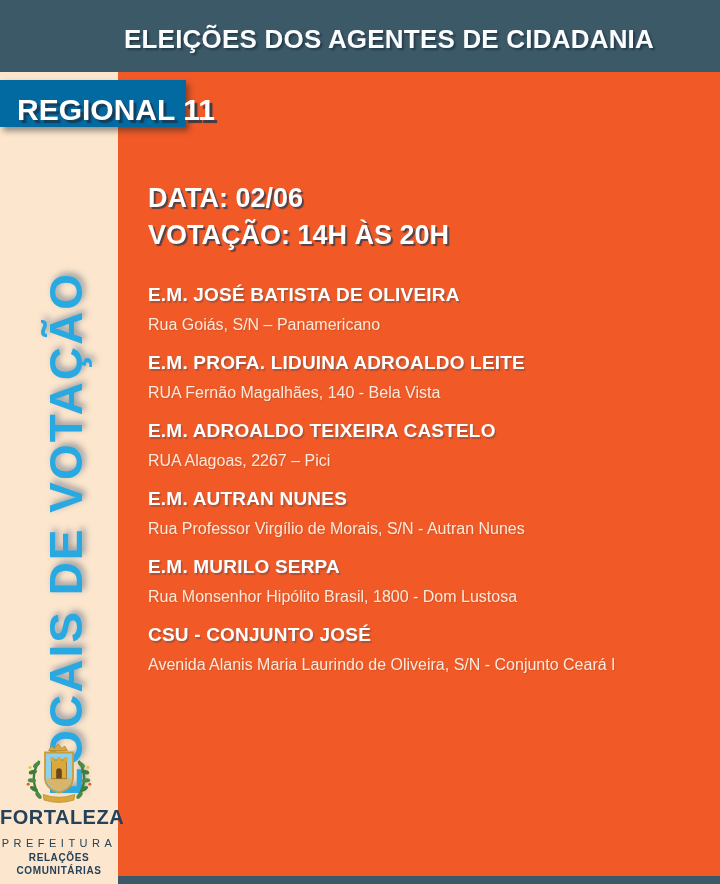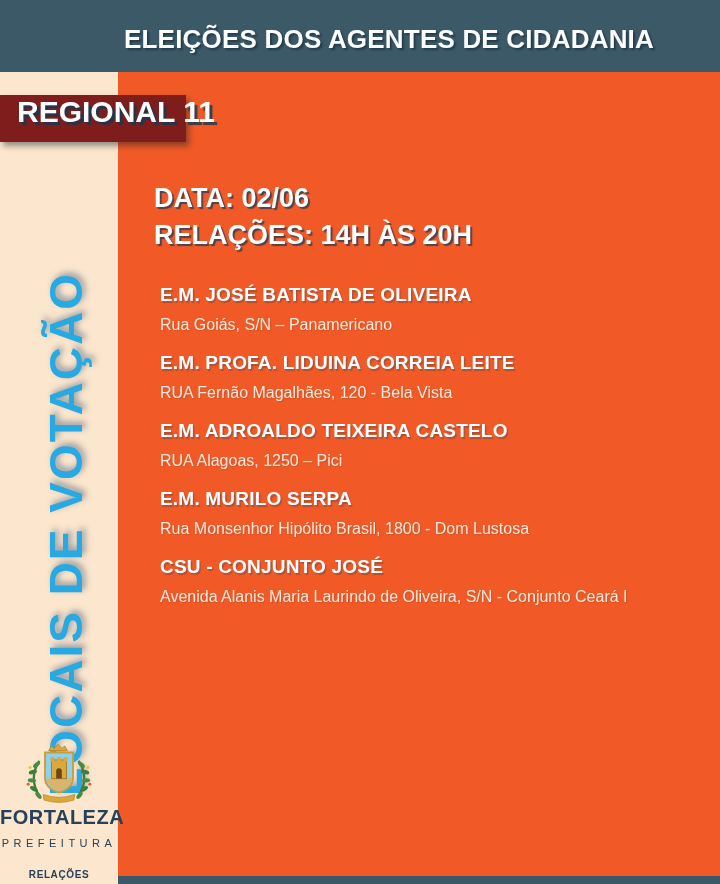--- a/index.html
+++ b/index.html
@@ -16,36 +16,36 @@
   .sidebar{position:absolute;left:0;top:72px;width:118px;height:812px;background:#FCE6CD;}
   .vtitle{position:absolute;top:462px;left:66px;transform:translate(-50%,-50%) rotate(-90deg);
           transform-origin:center;white-space:nowrap;color:#29A9E1;font-size:46px;font-weight:bold;
           letter-spacing:2px;text-shadow:3px 3px 6px rgba(90,110,135,.65);}
 
   
   .logo{position:absolute;left:0;top:670px;width:118px;text-align:center;color:#25425A;}
   .logo svg{display:block;margin:0 auto 2px auto;}
   .logo-city{font-size:20px;font-weight:bold;letter-spacing:.5px;line-height:22px;}
   .logo-sub{font-size:11px;letter-spacing:4.5px;line-height:15px;margin-top:8px;}
-  .logo-dept{font-size:10px;font-weight:bold;letter-spacing:.6px;line-height:12px;margin-top:18px;}
+  .logo-dept{font-size:10px;font-weight:bold;letter-spacing:.6px;line-height:12px;margin-top:1px;}
 
   
-  .badge{position:absolute;left:0;top:95px;width:186px;height:47px;background:#7f1d1d;
-         box-shadow:3px 4px 6px rgba(20,30,35,.45);display:flex;align-items:flex-start;}
+  .badge{position:absolute;left:0;top:80px;width:186px;height:47px;background:#0369a1;
+         box-shadow:3px 4px 6px rgba(20,30,35,.45);display:flex;align-items:flex-end;}
   .badge span{padding-left:17px;color:#FFFFFF;font-size:30px;font-weight:bold;white-space:nowrap;
          text-shadow:3px 3px 1px rgba(25,55,80,.85);}
 
   
   .content{position:absolute;left:148px;top:180px;width:552px;}
-  .schedule{margin:0 0 28px 6px;}
+  .schedule{margin:0 0 28px 0;}
   .sched-line{color:#FFFFFF;font-size:27px;font-weight:bold;line-height:37px;white-space:nowrap;
               text-shadow:2px 2px 1px rgba(45,60,80,.8);}
 
   ul.locations{list-style:none;margin:0;padding:0;}
-  li.loc{margin:0 0 12px 12px;}
+  li.loc{margin:0 0 12px 0;}
   .loc-name{color:#FFFFFF;font-size:19px;font-weight:bold;line-height:26px;margin-bottom:3px;
             letter-spacing:.2px;text-shadow:1.5px 1.5px 1px rgba(70,70,80,.4);white-space:nowrap;}
   .loc-addr{color:#FCE9DC;font-size:16px;line-height:27px;max-width:540px;
             text-shadow:1px 1px 1px rgba(120,60,30,.25);}
 
   
   .footbar{position:absolute;left:118px;top:876px;width:602px;height:8px;background:#3C5968;}
 </style>
 </head>
 <body>
@@ -100,40 +100,44 @@
     </div>
   </aside>
 
   <div class="badge">
     <span>REGIONAL 11</span>
   </div>
 
   <main class="content">
     <div class="schedule">
       <div class="sched-line">DATA: 02/06</div>
-      <div class="sched-line">RELAÇÕES: 14H ÀS 20H</div>
+      <div class="sched-line">VOTAÇÃO: 14H ÀS 20H</div>
     </div>
 
     <ul class="locations">
 
         <li class="loc">
           <div class="loc-name">E.M. JOSÉ BATISTA DE OLIVEIRA</div>
           <div class="loc-addr">Rua Goiás, S/N – Panamericano</div>
         </li>
 
         <li class="loc">
-          <div class="loc-name">E.M. PROFA. LIDUINA CORREIA LEITE</div>
-          <div class="loc-addr">RUA Fernão Magalhães, 120 - Bela Vista</div>
+          <div class="loc-name">E.M. PROFA. LIDUINA ADROALDO LEITE</div>
+          <div class="loc-addr">RUA Fernão Magalhães, 140 - Bela Vista</div>
         </li>
 
         <li class="loc">
           <div class="loc-name">E.M. ADROALDO TEIXEIRA CASTELO</div>
-          <div class="loc-addr">RUA Alagoas, 1250 – Pici</div>
+          <div class="loc-addr">RUA Alagoas, 2267 – Pici</div>
         </li>
 
+        <li class="loc">
+          <div class="loc-name">E.M. AUTRAN NUNES</div>
+          <div class="loc-addr">Rua Professor Virgílio de Morais, S/N - Autran Nunes</div>
+        </li>
 
         <li class="loc">
           <div class="loc-name">E.M. MURILO SERPA</div>
           <div class="loc-addr">Rua Monsenhor Hipólito Brasil, 1800 - Dom Lustosa</div>
         </li>
 
         <li class="loc">
           <div class="loc-name">CSU - CONJUNTO JOSÉ</div>
           <div class="loc-addr">Avenida Alanis Maria Laurindo de Oliveira, S/N - Conjunto Ceará I</div>
         </li>

